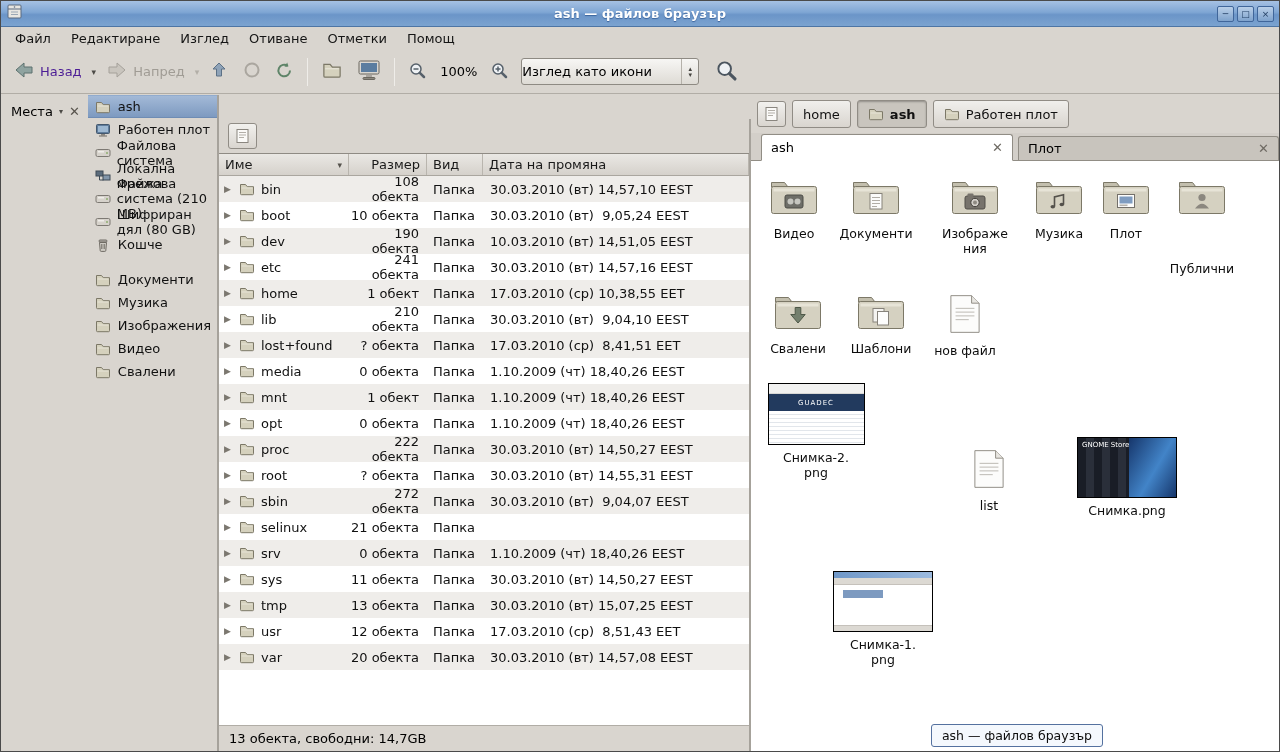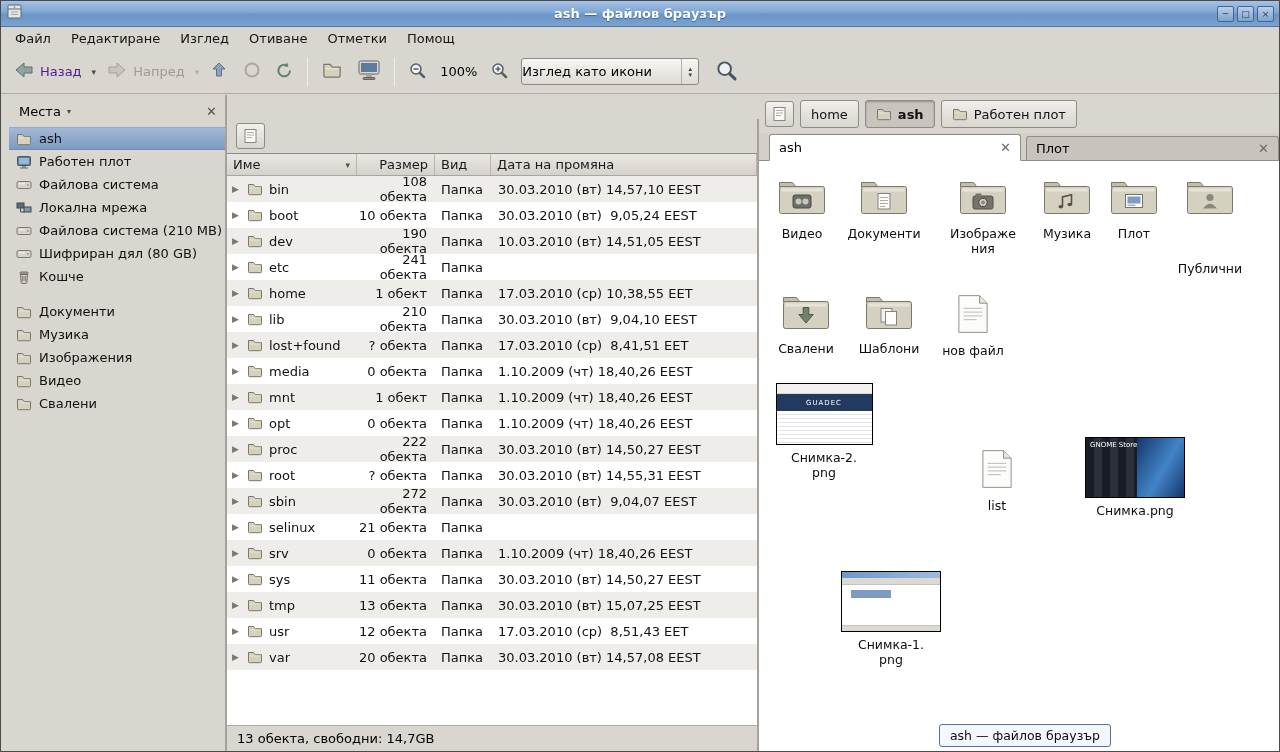--- a/index.html
+++ b/index.html
@@ -32,21 +32,21 @@
   .combo { height:27px; width:178px; margin-left:4px; display:flex; align-items:center;
     background:linear-gradient(#f7f6f4,#dedbd5); border:1px solid #8e8a83; border-radius:3px; font-size:13px; }
   .combo-text { flex:1; }
   .combo-arr { width:17px; align-self:stretch; border-left:1px solid #b5b1aa; display:flex; flex-direction:column;
     align-items:center; justify-content:center; font-size:7px; line-height:6px; color:#44423e; }
 
   
   .content { position:absolute; top:94px; bottom:0; left:0; right:0; display:flex; }
 
   
-  .sidebar { width:218px; background:var(--chrome,#d9d5cf); border-right:2px solid #a6a29b; display:flex; flex-direction:column;margin-left:8px; }
+  .sidebar { width:218px; background:var(--chrome,#d9d5cf); border-right:2px solid #a6a29b; display:flex; flex-direction:row; }
   .sidebar-head { height:32px; display:flex; align-items:center; padding:0 8px 0 10px; font-size:13px; gap:4px; }
   .side-close { margin-left:auto; color:#57534c; font-size:13px; }
   .place-item { height:23px; display:flex; align-items:center; gap:6px; padding-left:7px; font-size:13px; color:#111; }
   .place-item.selected { background:linear-gradient(#a3b9d7,var(--selection,#7d9ac0)); border-top:1px solid #91abcd; border-bottom:1px solid #6e8cb4; }
   .place-sep { height:12px; }
   .p-icon { width:17px; height:16px; display:flex; align-items:center; }
 
   
   .pane-left { width:532px; display:flex; flex-direction:column; background:var(--chrome,#d9d5cf); border-right:2px solid #a6a29b;margin-top:24px; }
   .pl-top { height:34px; display:flex; align-items:center; padding-left:9px; }
@@ -415,20 +415,21 @@
                 <span class="p-icon">
                   <svg width="16" height="16" viewBox="0 0 16 16">
                     <path d="M1.5 3.5 h5 l1.8 2.2 h6.2 v7 a1 1 0 0 1 -1 1 h-11 a1 1 0 0 1 -1 -1 z" fill="#d5d1bd" stroke="#7c7867"></path>
                     <path d="M2.5 7 h11" stroke="#e7e4d7" fill="none"></path>
                   </svg>
                 </span>
                 <span>etc</span>
               </div>
               <div class="scell">241 обекта</div>
               <div class="tcell">Папка</div>
+              <div class="dcell">30.03.2010 (вт) 14,57,16 EEST</div>
             </div>
             <div class="trow alt">
               <div class="ncell">
                 <span class="expander">▶</span>
                 <span class="p-icon">
                   <svg width="16" height="16" viewBox="0 0 16 16">
                     <path d="M1.5 3.5 h5 l1.8 2.2 h6.2 v7 a1 1 0 0 1 -1 1 h-11 a1 1 0 0 1 -1 -1 z" fill="#d5d1bd" stroke="#7c7867"></path>
                     <path d="M2.5 7 h11" stroke="#e7e4d7" fill="none"></path>
                   </svg>
                 </span>

